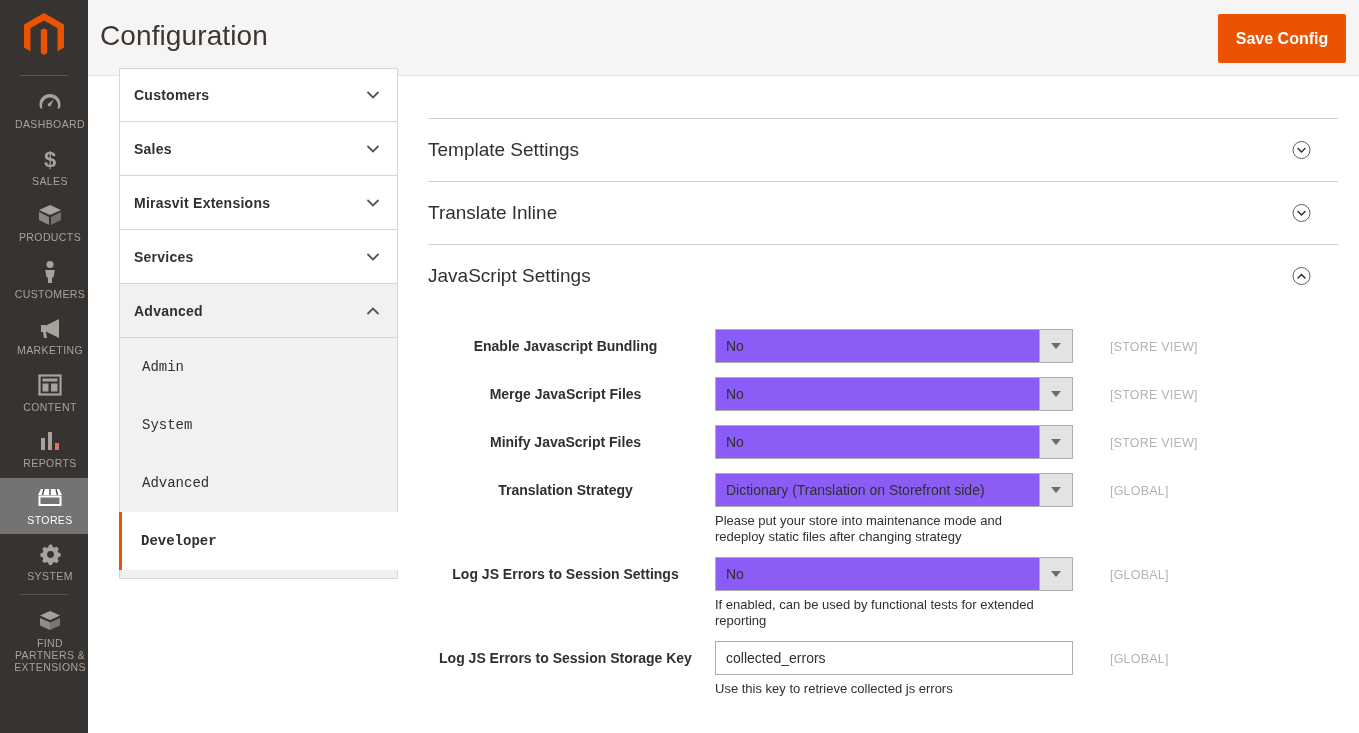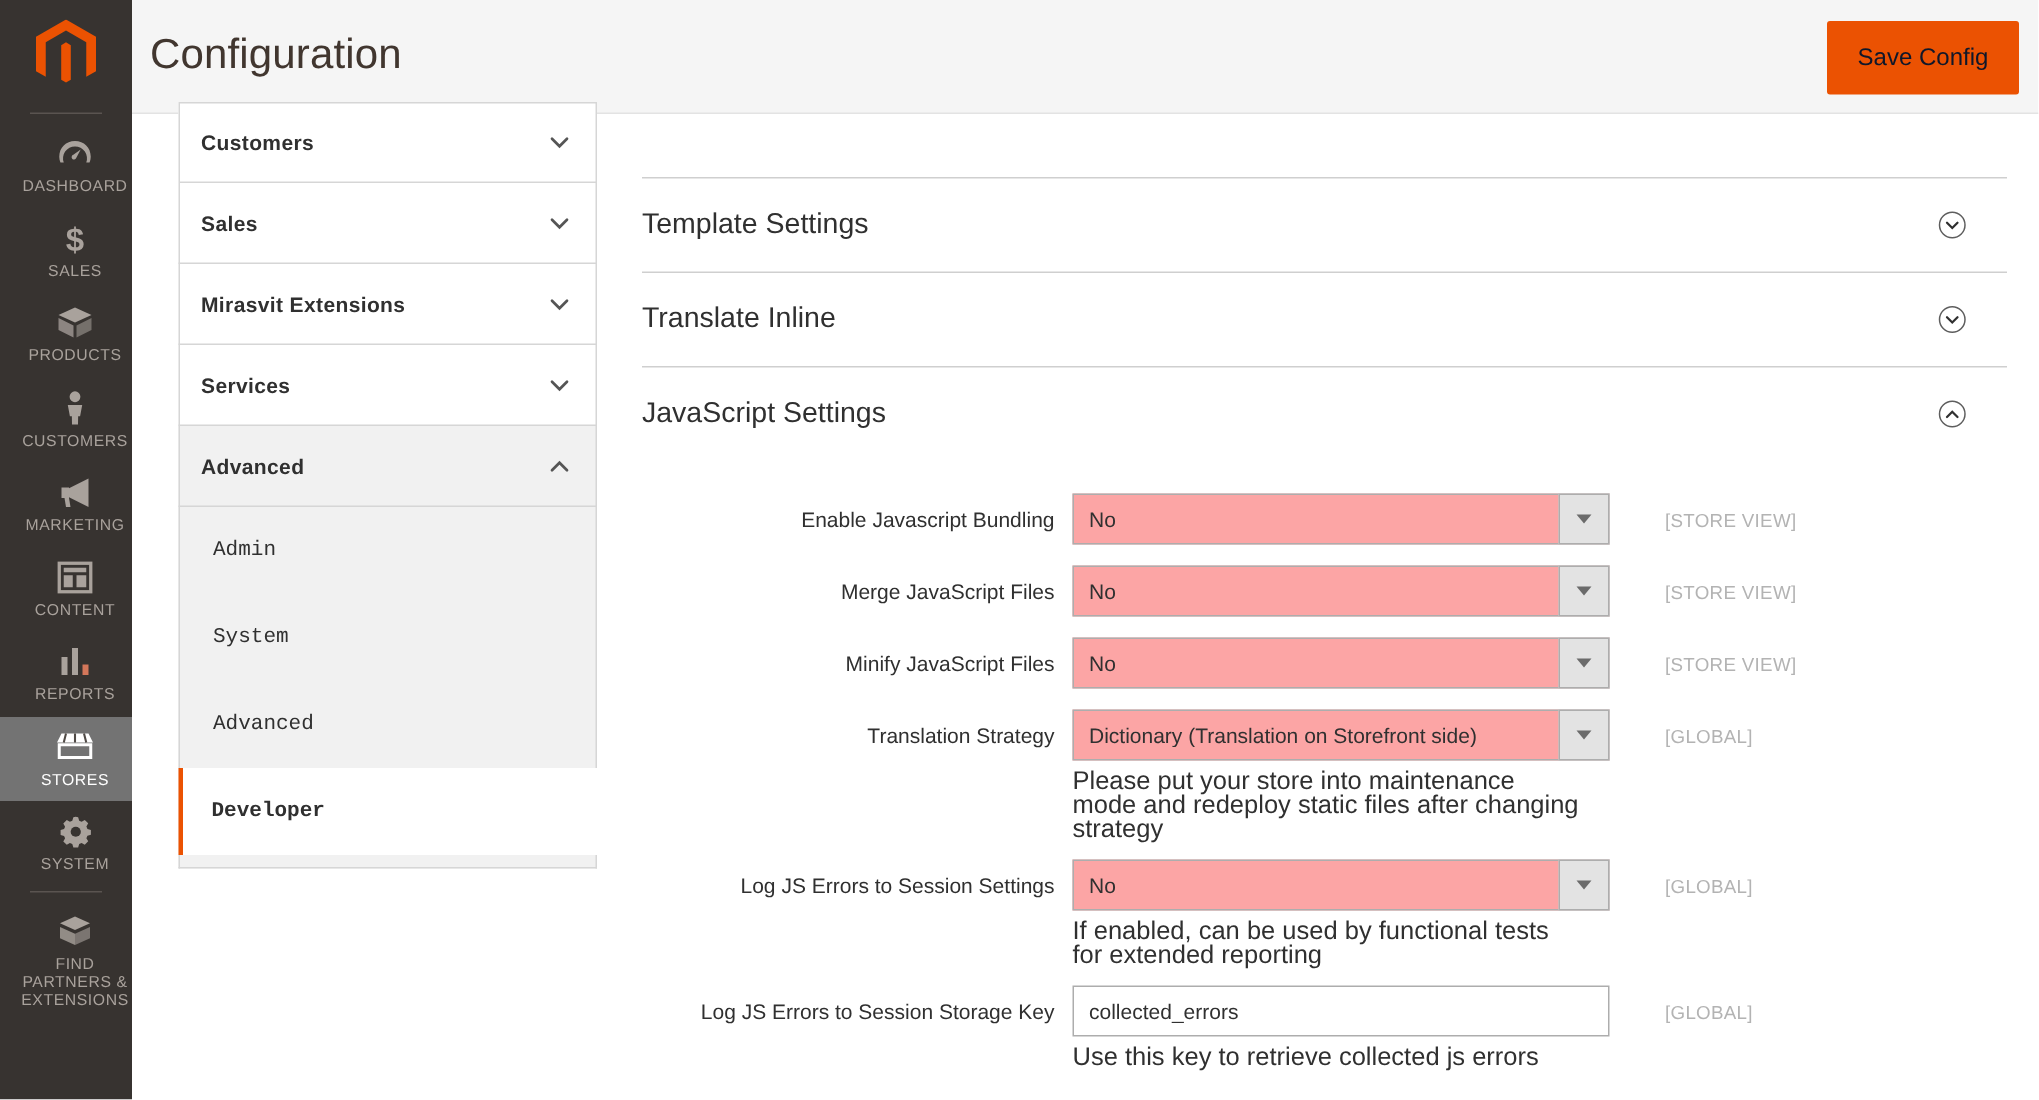--- a/index.html
+++ b/index.html
@@ -58,24 +58,24 @@
     border-bottom: 1px solid #e3e3e3;
   }
   #page-title {
     position: absolute; left: 12px; top: 20px;
     font-size: 28px; font-weight: 400; color: #41362f;
     letter-spacing: .1px;
   }
   #save-config-btn {
     position: absolute; right: 13px; top: 14px;
     width: 128px; height: 49px;
-    background: #eb5202; color: #0f172a;
+    background: #eb5202; color: #ffffff;
     border: none; border-radius: 2px;
     font-family: "Liberation Sans", sans-serif;
-    font-size: 16px; font-weight: normal;
+    font-size: 16px; font-weight: bold;
     cursor: pointer;
   }
 
   
   #config-tree {
     position: absolute; left: 119px; top: 68px;
     width: 279px;
     background: #ffffff;
   }
   .tree-section {
@@ -152,38 +152,38 @@
 
   .fieldset { padding-top: 22px; }
   .field-row {
     position: relative;
     display: flex;
     align-items: flex-start;
     margin-bottom: 12px;
   }
   .field-label {
     width: 287px;
-    text-align: right;
+    text-align: center;
     padding-right: 12px;
-    font-size: 14px; font-weight: normal; color: #303030;
+    font-size: 14px; font-weight: bold; color: #303030;
     line-height: 34px;
   }
   .field-control { width: 358px; position: relative; }
   .scope-note {
     margin-left: 37px;
     font-size: 12.5px; color: #b3b3b3;
     line-height: 36px;
     white-space: nowrap;
     letter-spacing: .2px;
   }
   .sel-wrap {
     position: relative;
     width: 358px; height: 34px;
     border: 1px solid #adadad;
-    background: #fca5a5;
+    background: #8b5cf6;
     display: flex; align-items: center;
     cursor: pointer;
   }
   .sel-text {
     padding-left: 10px;
     font-size: 14px; color: #303030;
     white-space: nowrap; overflow: hidden;
   }
   .sel-arrow {
     position: absolute; right: -1px; top: -1px;
@@ -202,21 +202,21 @@
   .text-input {
     width: 358px; height: 34px;
     border: 1px solid #adadad;
     background: #ffffff;
     font-family: "Liberation Sans", sans-serif;
     font-size: 14px; color: #303030;
     padding: 0 10px;
     outline: none;
   }
   .field-hint {
-    font-size: 17px; color: #303030;
+    font-size: 13px; color: #303030;
     line-height: 16px;
     margin-top: 6px;
     max-width: 340px;
   }
 </style>
 </head>
 <body>
 
 <div id="app">
 

